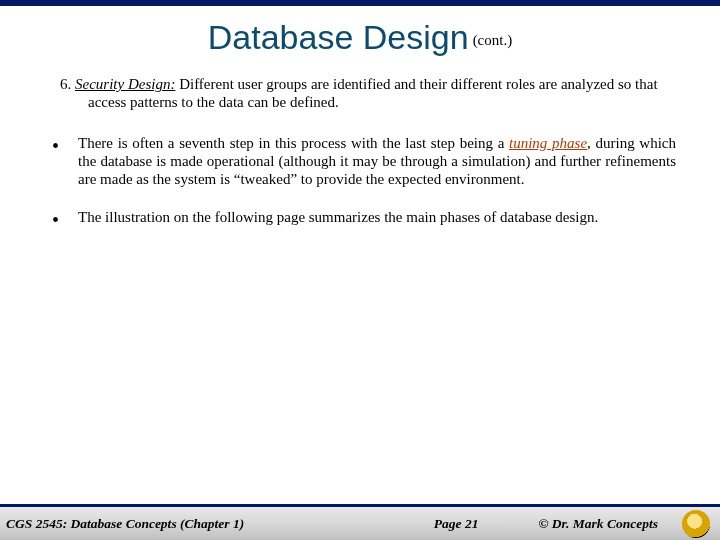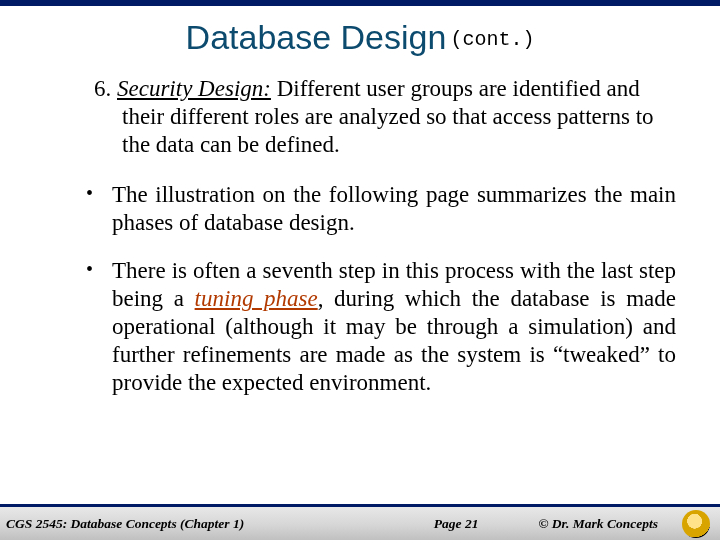--- a/index.html
+++ b/index.html
@@ -17,30 +17,30 @@
     text-align: center;
     margin-top: 12px;
   }
   .title {
     font-family: Arial, Helvetica, sans-serif;
     font-size: 34px;
     color: #0c4a6e;
     display: inline;
   }
   .title-cont {
-    font-family: Liberation Mono, monospace;
-    font-size: 20px;
+    font-family: Liberation Serif, serif;
+    font-size: 15px;
     color: #000;
     display: inline;
     vertical-align: 4px;
   }
 
   .body {
-    padding: 18px 44px 0 64px;
-    font-size: 23px;
+    padding: 18px 44px 0 30px;
+    font-size: 15px;
     color: #000;
     line-height: 1.22;
   }
 
   .numbered {
     margin-bottom: 22px;
     text-align: left;
     text-indent: -28px;
     padding-left: 58px;
   }
@@ -120,24 +120,24 @@
 
     <p class="numbered">
       <span class="num">6.</span>
       <span> </span>
       <span class="sec-design">Security Design:</span>
       <span>  Different user groups are identified and their different roles are analyzed so that access patterns to the data can be defined.</span>
     </p>
 
     <ul class="bullets">
       <li>
-        <span>The illustration on the following page summarizes the main phases of database design.</span><span class="tuning"></span><span></span>
+        <span>There is often a seventh step in this process with the last step being a </span><span class="tuning">tuning phase</span><span>, during which the database is made operational (although it may be through a simulation) and further refinements are made as the system is “tweaked” to provide the expected environment.</span>
       </li>
       <li>
-        <span>There is often a seventh step in this process with the last step being a </span><span class="tuning">tuning phase</span><span>, during which the database is made operational (although it may be through a simulation) and further refinements are made as the system is “tweaked” to provide the expected environment.</span>
+        <span>The illustration on the following page summarizes the main phases of database design.</span><span class="tuning"></span><span></span>
       </li>
     </ul>
 
   </div>
 
   <div class="footer">
     <span class="course">CGS 2545: Database Concepts  (Chapter 1)</span>
     <span class="spacer1"></span>
     <span class="page">Page 21</span>
     <span class="spacer2"></span>

